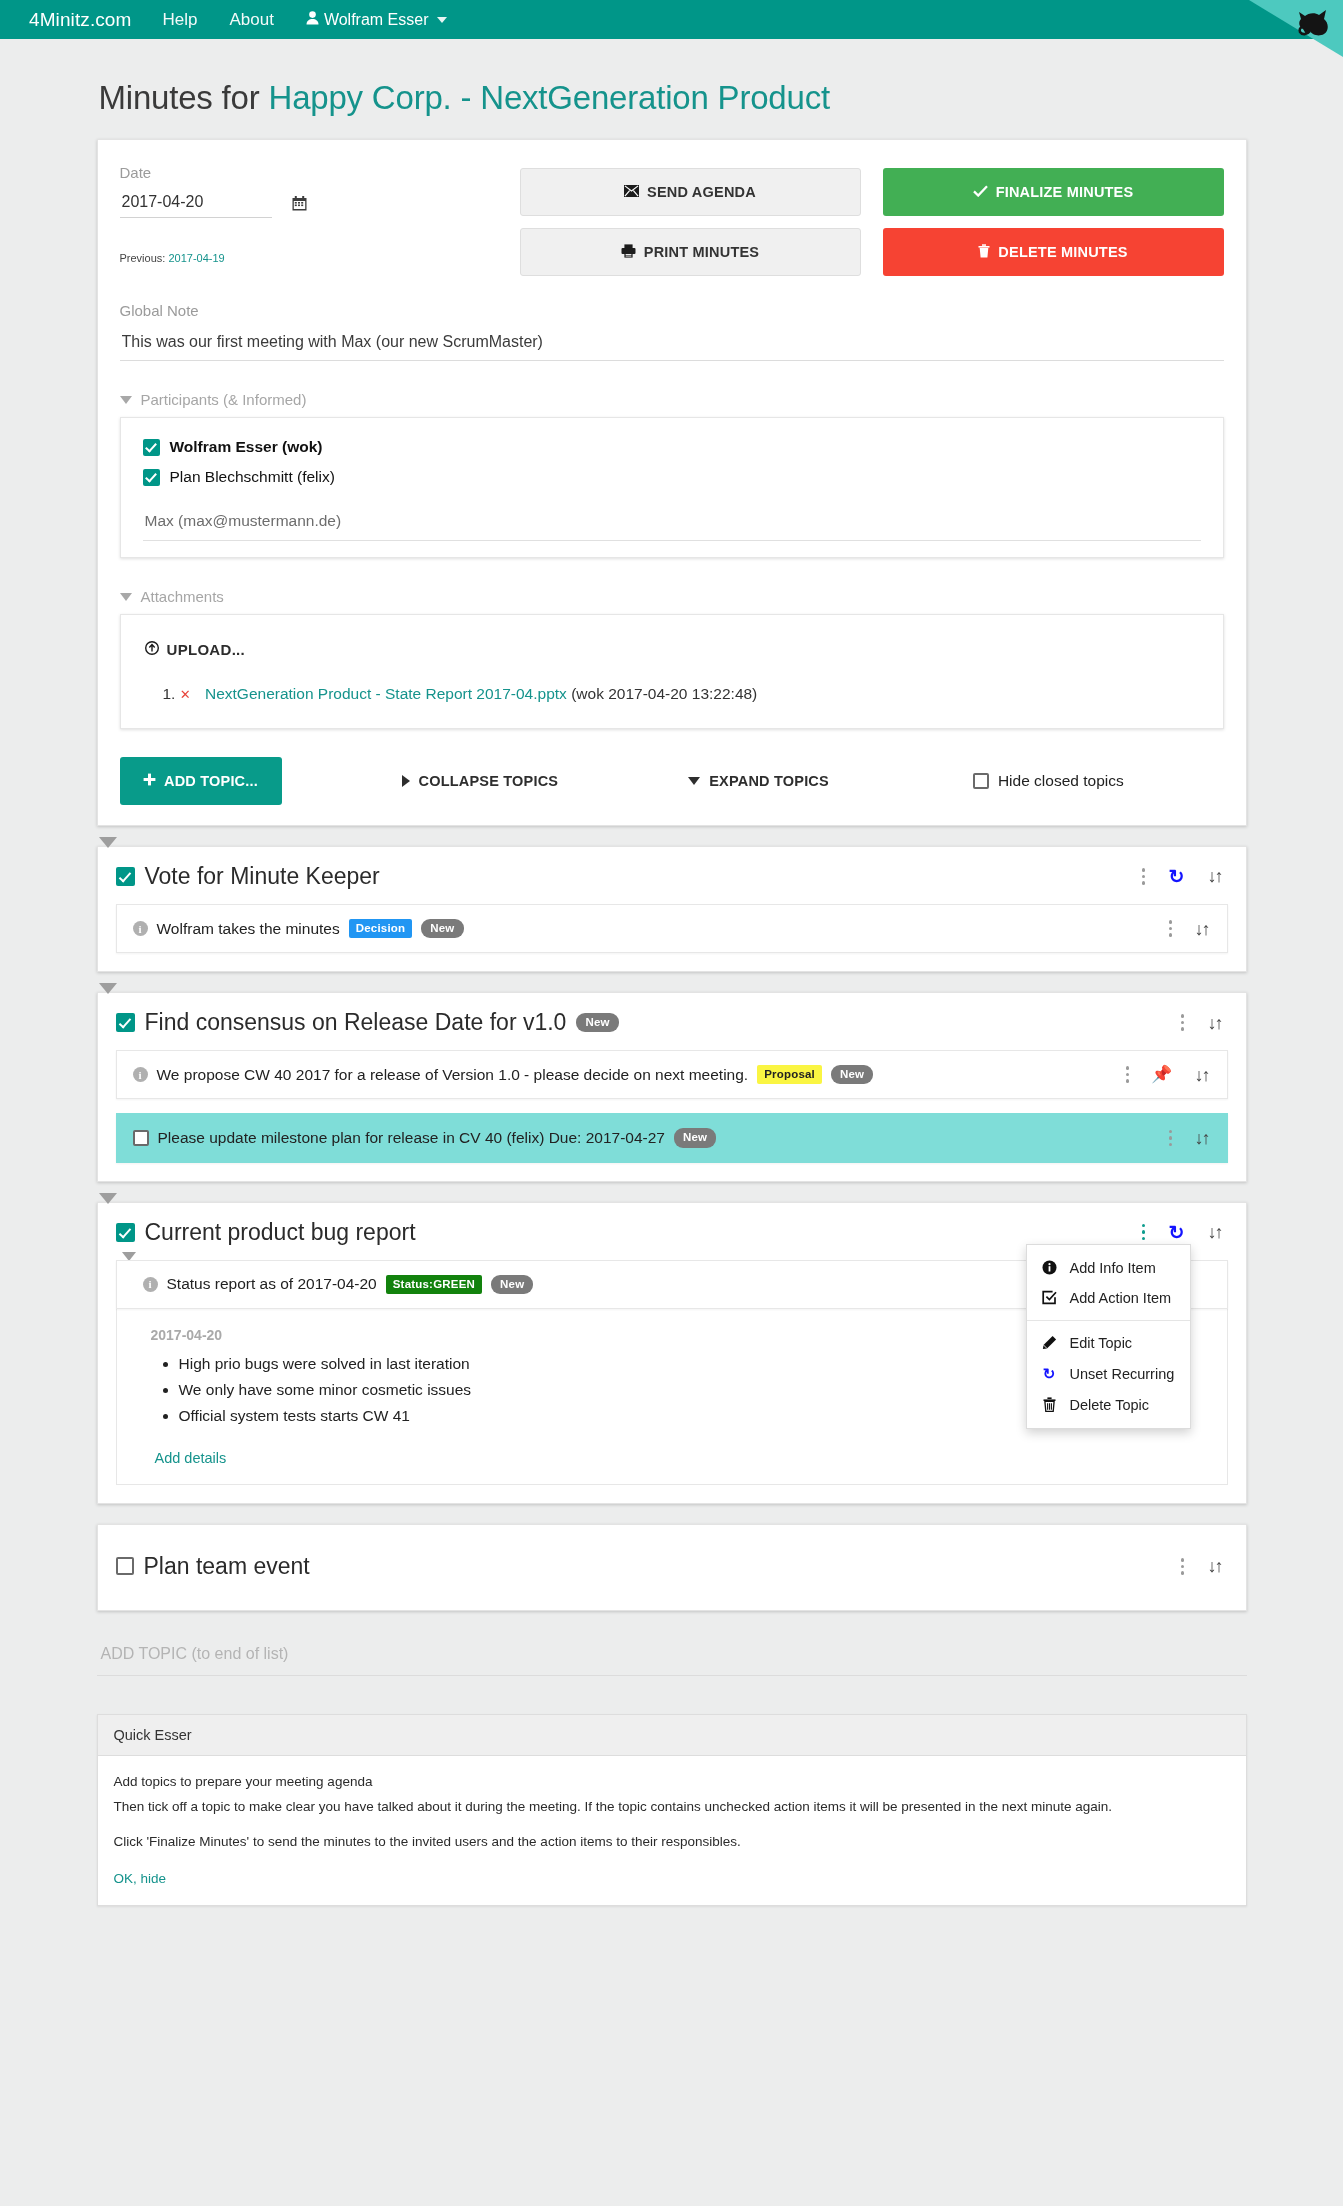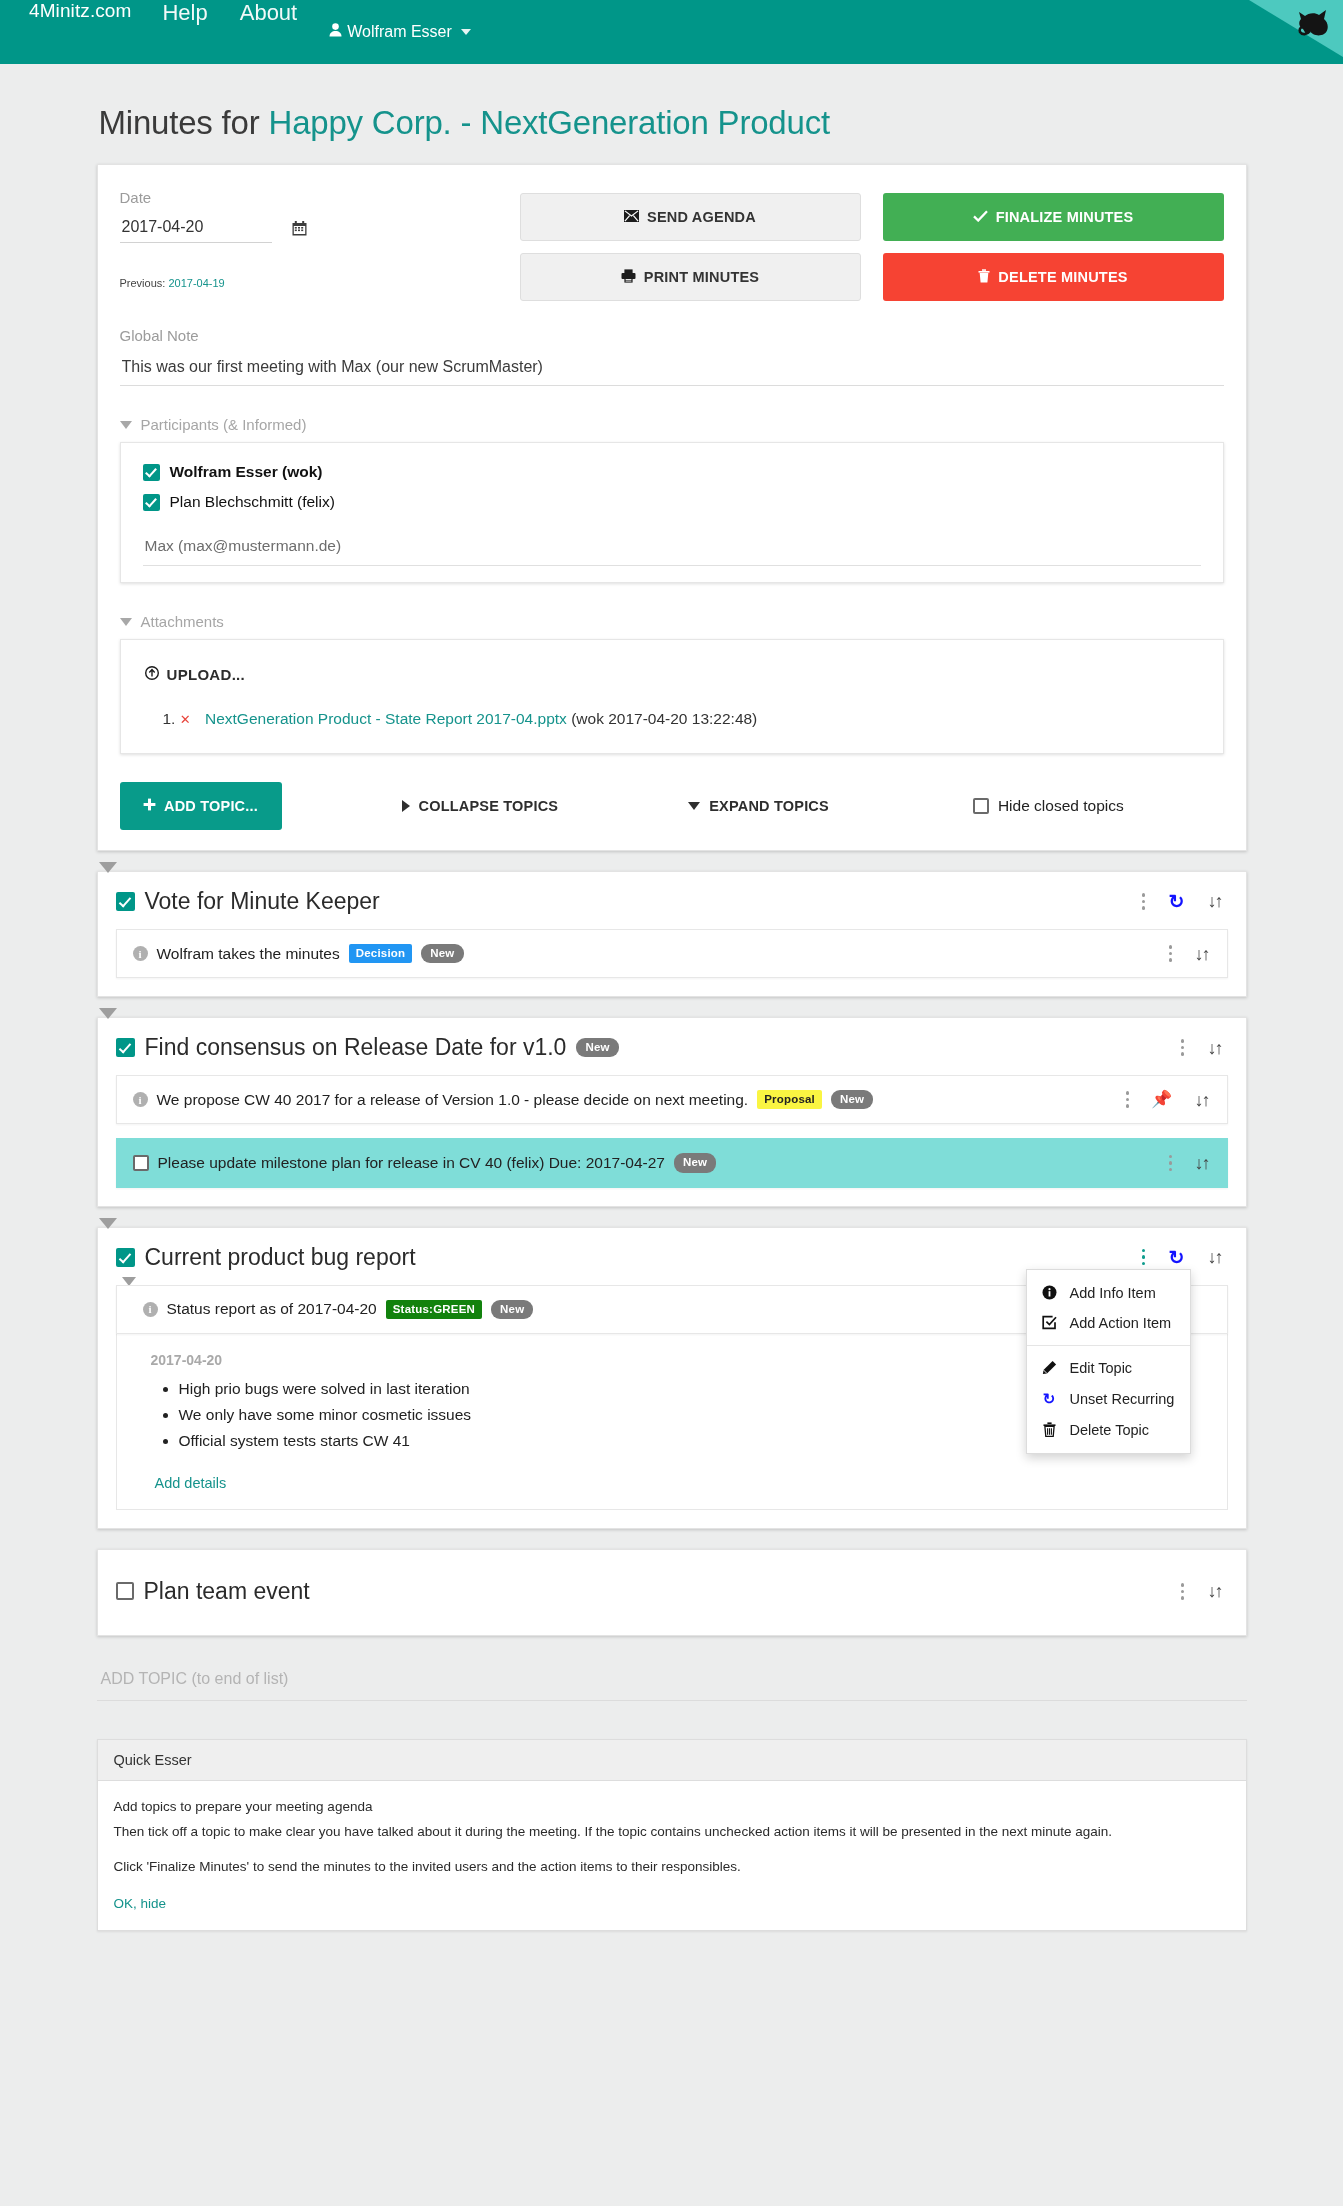--- a/index.html
+++ b/index.html
@@ -7,30 +7,30 @@
   html, body {
     margin: 0; padding: 0;
     background: #eceded;
     font-family: "Liberation Sans", sans-serif;
     -webkit-font-smoothing: antialiased;
   }
   body { width: 1343px; min-height: 2206px; position: relative; overflow-x: hidden; }
 
   
   .navbar {
-    height: 64px; background: #009688; position: relative;
-    display: flex; padding-left: 14px;
+    height: 39px; background: #009688; position: relative;
+    display: flex; align-items: center; padding-left: 14px;
     z-index: 60;
   }
   .navbar .brand {
     color: #fff; font-size: 19px; padding: 0 15px; text-decoration: none;
     letter-spacing: .1px;
   }
   .navbar .nav-link {
-    color: #ffffff; font-size: 22px; padding: 0 16px; text-decoration: none;
+    color: #ffffff; font-size: 17px; padding: 0 16px; text-decoration: none;
     opacity: .95;
   }
   .navbar .nav-user { display: flex; align-items: center; gap: 5px; padding: 0 16px; color:#fff; font-size:16px;}
   .caret-dn {
     display:inline-block; width:0;height:0;border-left:5px solid transparent;
     border-right:5px solid transparent;border-top:6px solid #fff; margin-left:4px; opacity:.9;
   }
   .corner-ribbon {
     position: absolute; top: 0; right: 0; width: 94px; height: 57px; overflow: hidden;
   }

